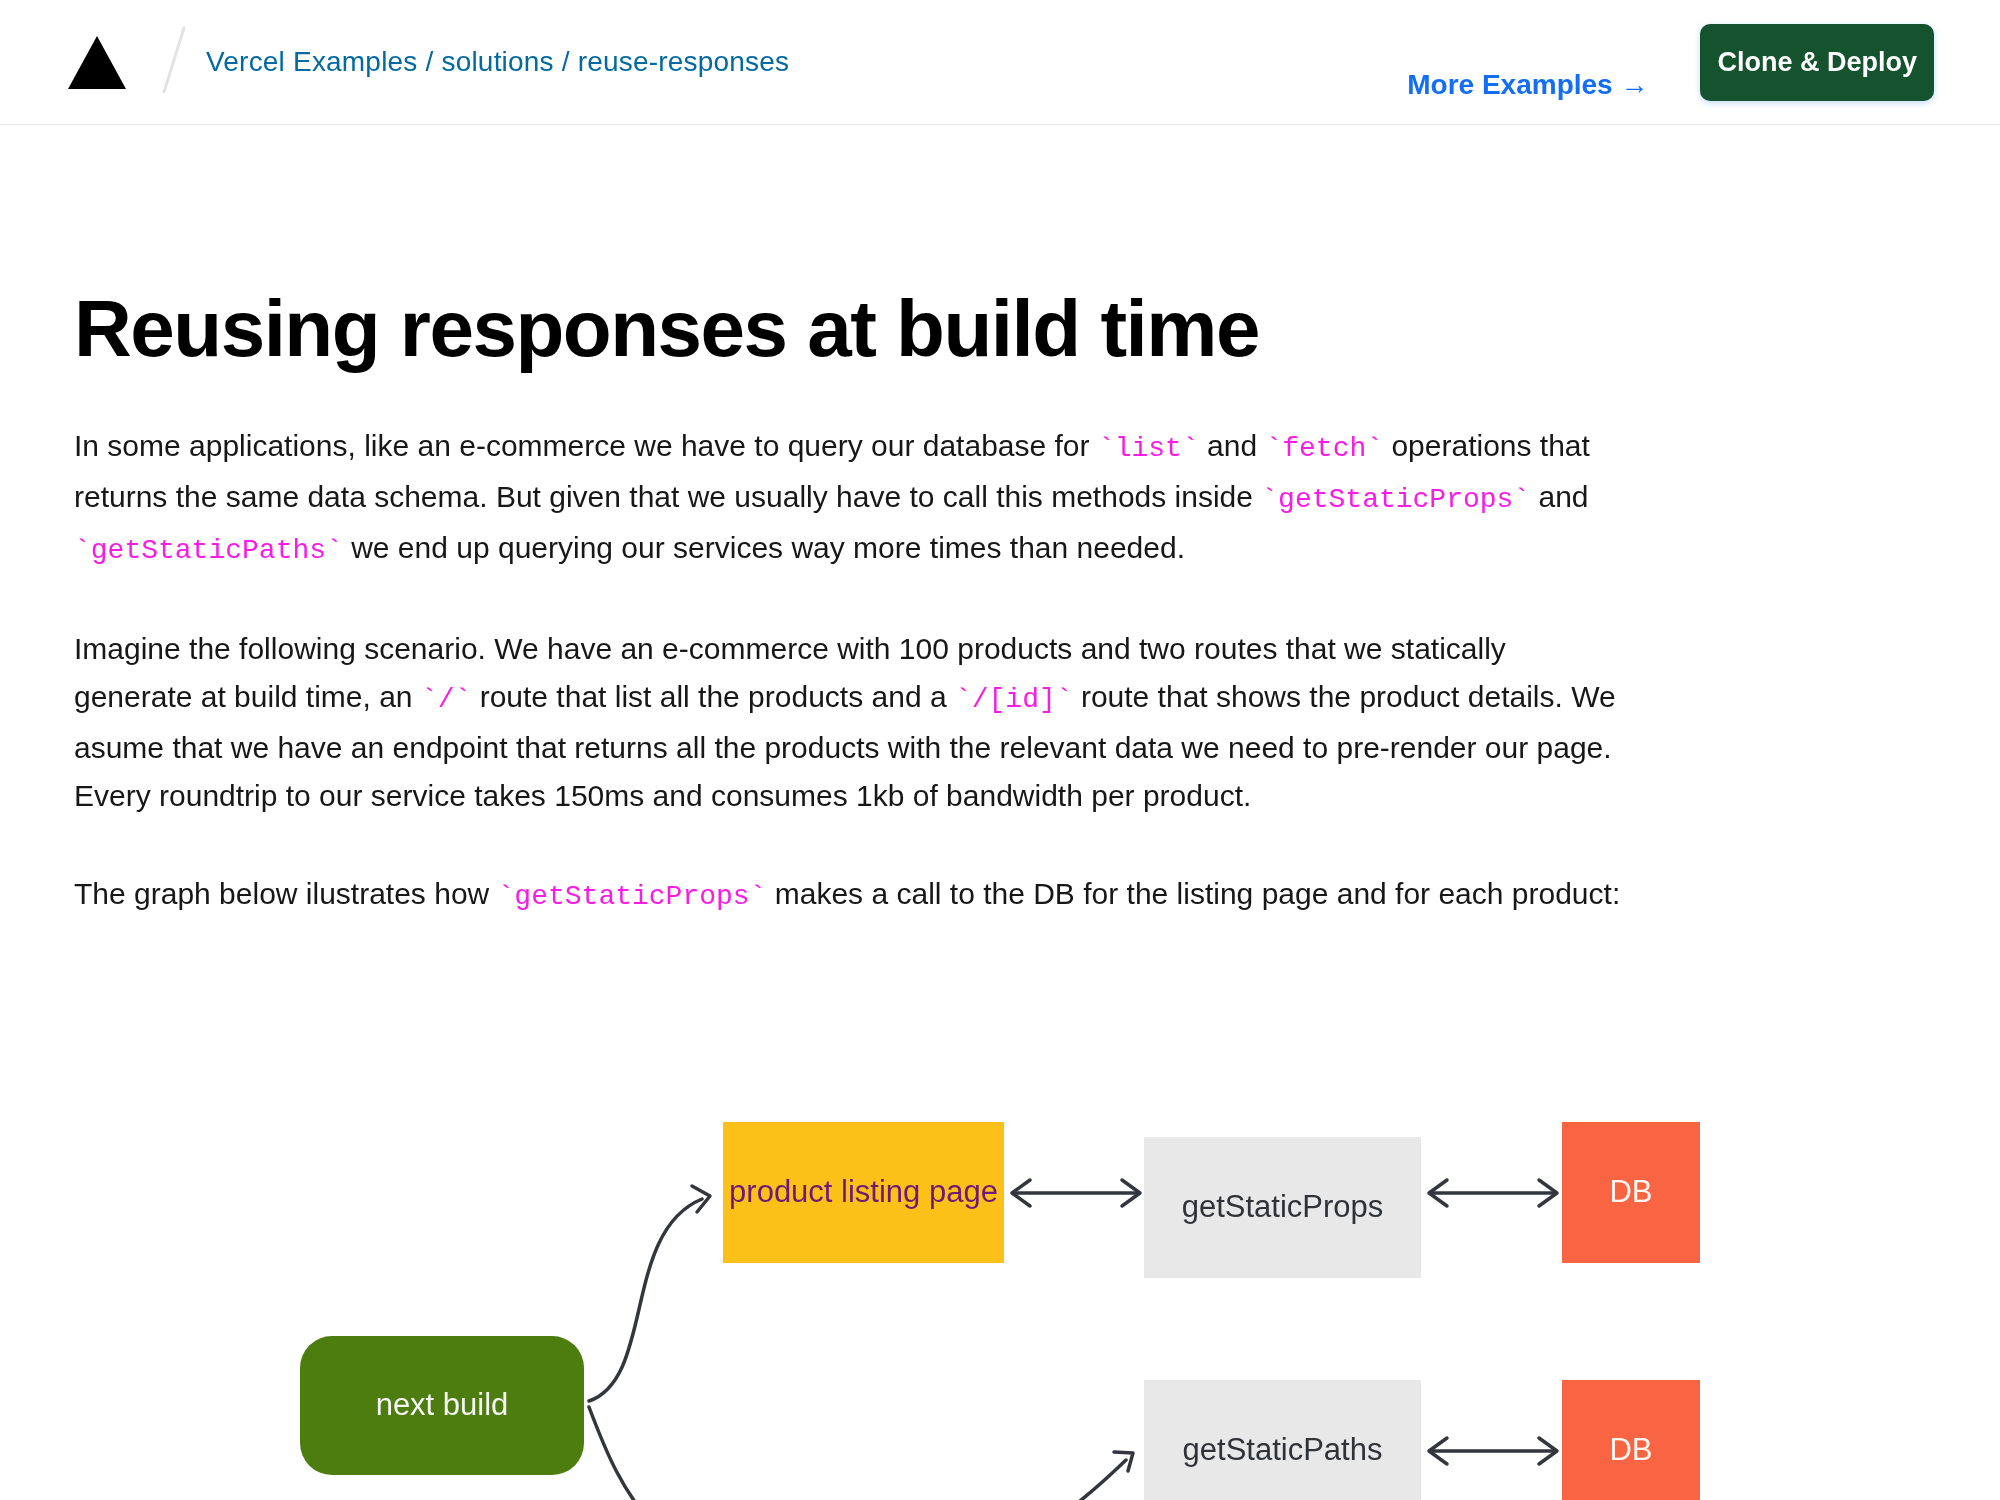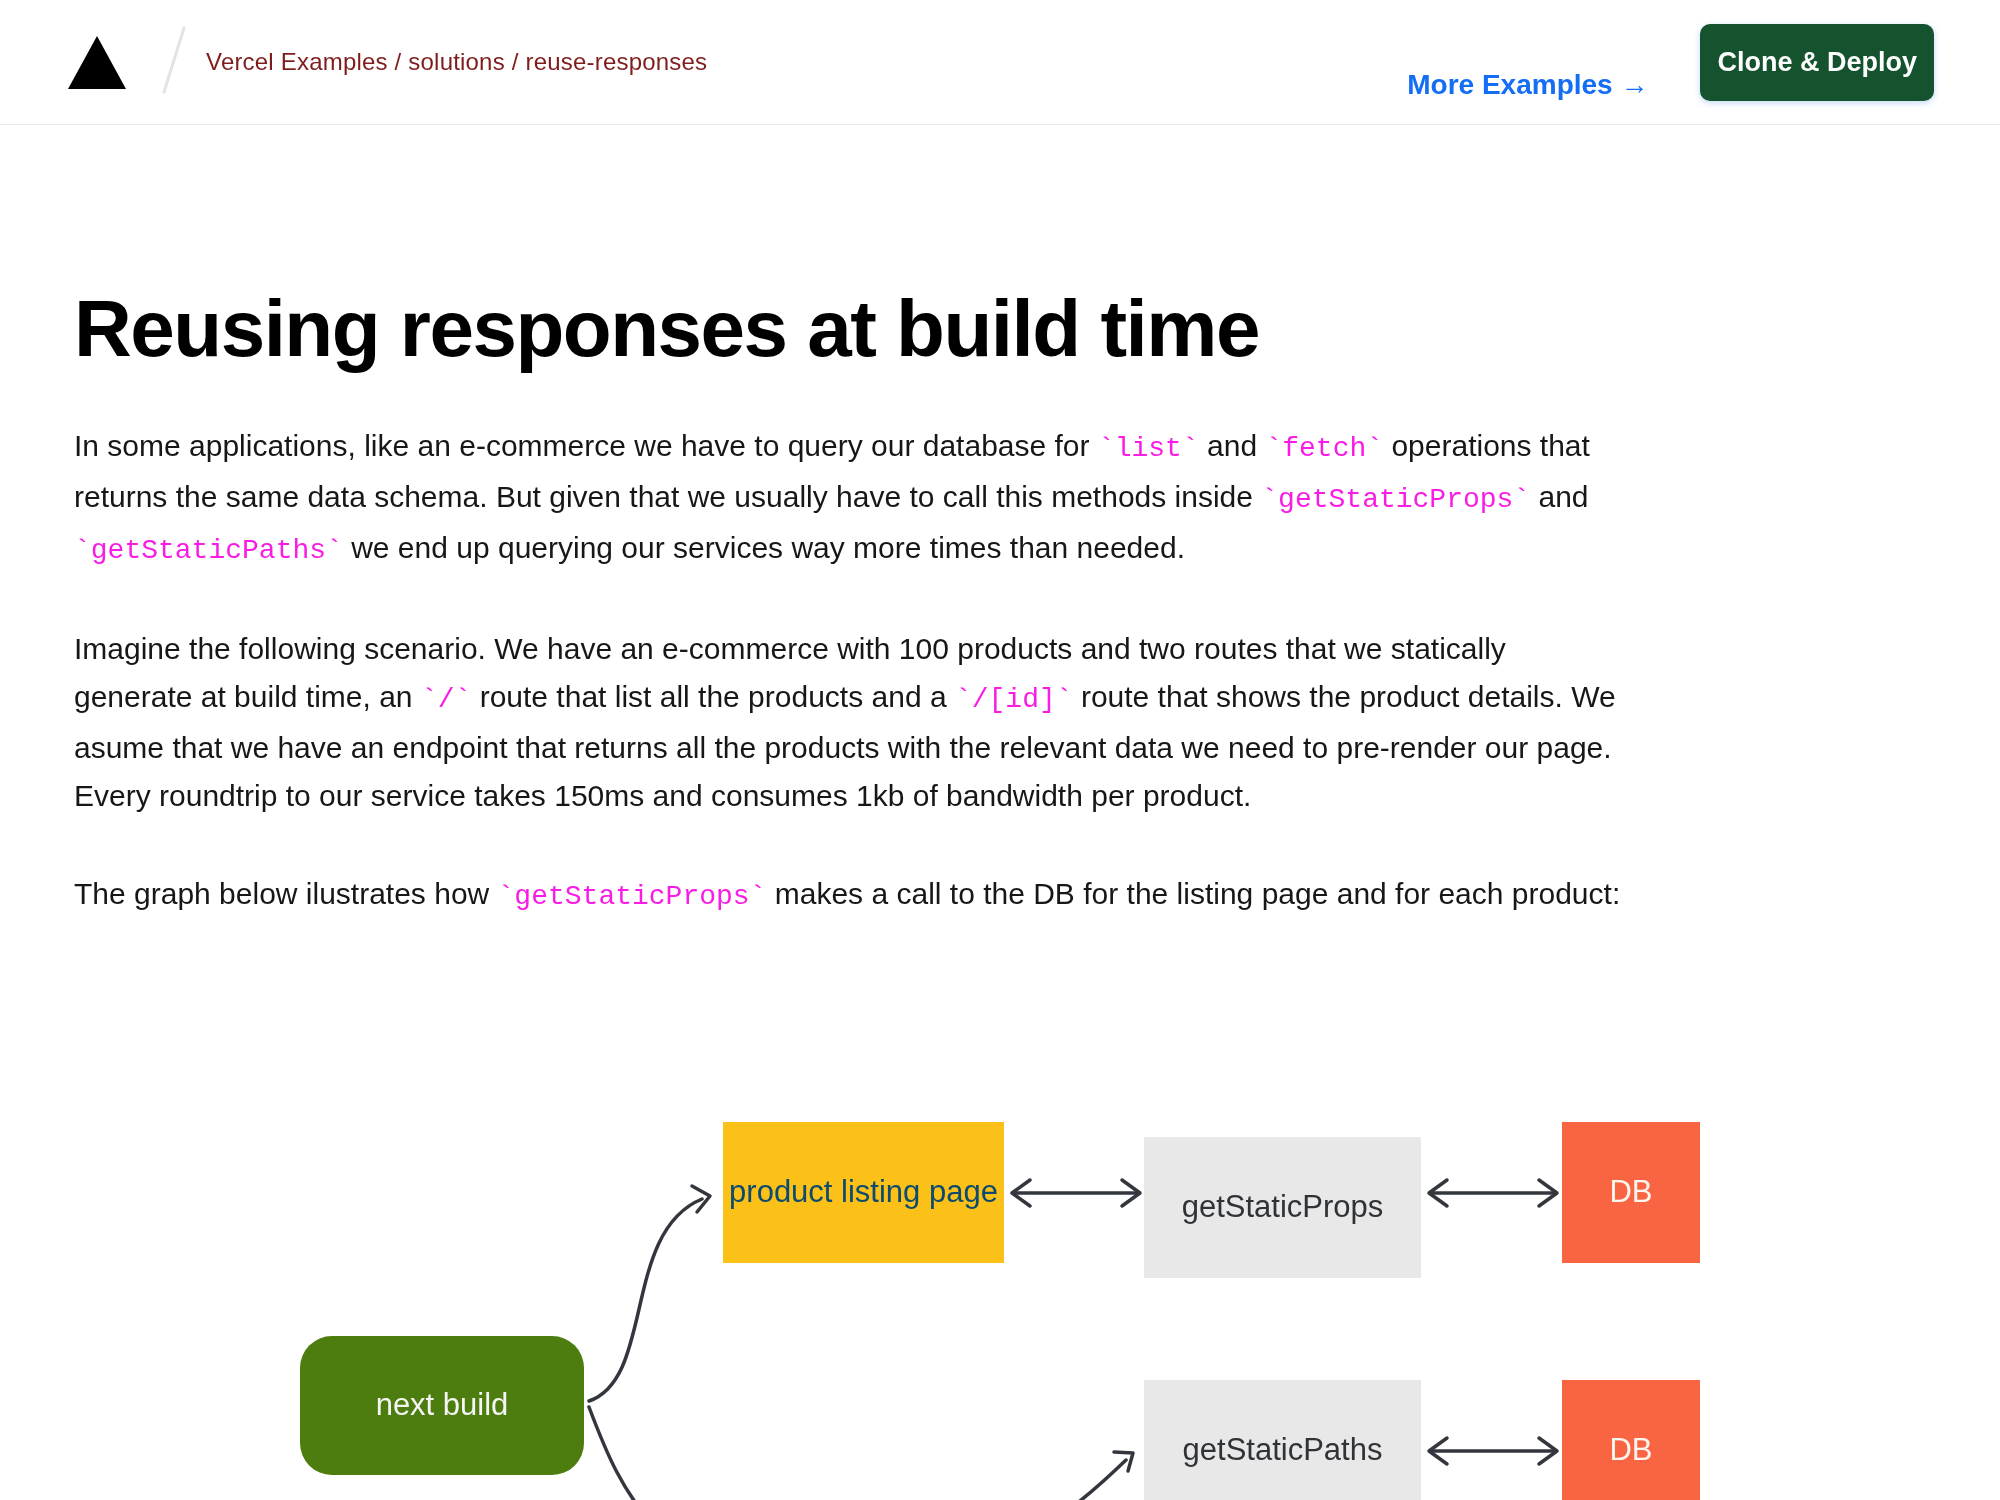--- a/index.html
+++ b/index.html
@@ -20,21 +20,21 @@
     border-bottom:1px solid #ebebeb;
   }
   .logo-triangle {
     width:0; height:0;
     border-left:29px solid transparent;
     border-right:29px solid transparent;
     border-bottom:53px solid #000000;
   }
   .divider-slash { margin:0 18px 0 34px; display:block; }
   .breadcrumb {
-    color:#7f1d1d; font-size:24px; letter-spacing:0.2px;
+    color:#0369a1; font-size:28px; letter-spacing:0.2px;
     white-space:nowrap; cursor:pointer;
   }
   .header-right { margin-left:auto; display:flex; align-items:flex-end; gap:52px; }
   .more-link {
     color:#146ef5; font-size:28px; font-weight:600; text-decoration:none;
     white-space:nowrap; cursor:pointer;
   }
   .deploy-btn {
     background:#14532d; color:#ffffff;
     font-family:"Liberation Sans", sans-serif;
@@ -63,21 +63,21 @@
     font-size:28px; color:#f81ce5;
   }
 
   
   .diagram {
     position:absolute; left:0; top:1080px; width:2000px; height:420px;
     overflow:hidden;
   }
   .node {
     position:absolute; display:flex; align-items:center; justify-content:center;
-    text-align:center; font-size:31px; color:#0c4a6e; line-height:1.25;
+    text-align:center; font-size:31px; color:#701a75; line-height:1.25;
     font-family:"Liberation Sans", sans-serif;
   }
   .node-yellow { left:723px; top:42px;  width:281px; height:141px; background:#fcc119; }
   .node-gray-props { left:1144px; top:57px; width:277px; height:141px; background:#e8e8e8; color:#2f3237; }
   .node-orange-top { left:1562px; top:42px; width:138px; height:141px; background:#f96543; color:#fdf6ef; }
   .node-black {
     left:300px; top:256px; width:284px; height:139px;
     background:#4d7c0f; color:#f5f5f5; border-radius:32px;
   }
   .node-gray-paths { left:1144px; top:300px; width:277px; height:141px; background:#e8e8e8; color:#2f3237; }

